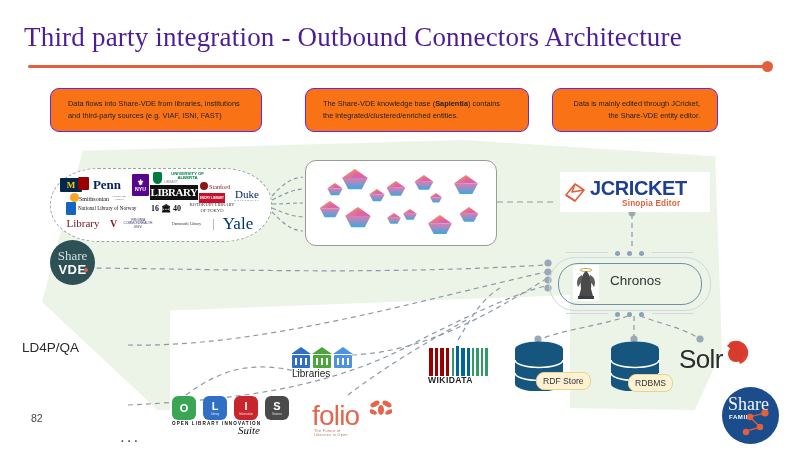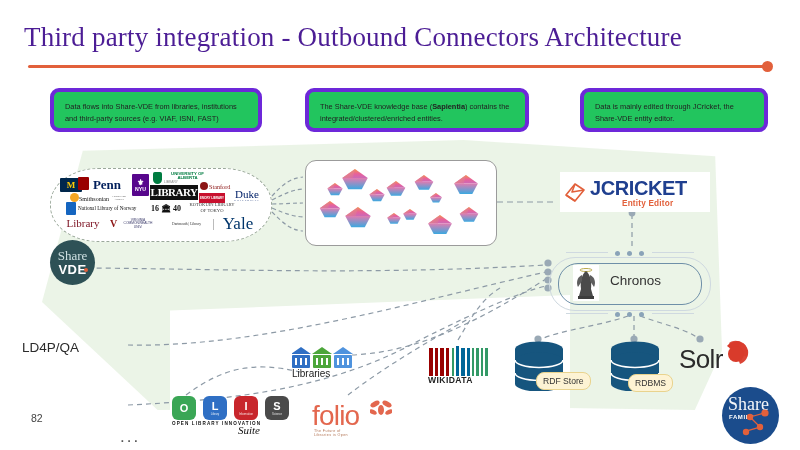--- a/index.html
+++ b/index.html
@@ -25,27 +25,27 @@
     clip-path:polygon(6% 4%, 62% 0%, 99% 6%, 100% 78%, 96% 100%, 70% 99%, 17% 100%, 0% 60%);
     opacity:.95;
   }
   .white-notch{
     position:absolute;left:170px;top:295px;width:400px;height:130px;background:#ffffff;
     clip-path:polygon(0% 12%, 100% 0%, 100% 100%, 0% 100%);
   }
 
   
   .callout{
-    position:absolute;background:#22c55e;border:4px solid #6d28d9;border-radius:9px;
-    color:#222;font-size:7.4px;line-height:1.62;padding:9px 11px;box-sizing:border-box;
+    position:absolute;background:#f97316;border:1px solid #6d28d9;border-radius:9px;
+    color:#222;font-size:7.4px;line-height:1.62;padding:9px 17px;box-sizing:border-box;
   }
   .callout b{font-weight:bold;}
   #callout-1{left:50px;top:88px;width:212px;height:44px;}
   #callout-2{left:305px;top:88px;width:224px;height:44px;}
-  #callout-3{left:580px;top:88px;width:188px;height:44px;}
+  #callout-3{left:552px;top:88px;width:166px;height:44px;text-align:right;}
 
   
   .cloud{
     position:absolute;left:50px;top:168px;width:220px;height:72px;
     border:1.4px dashed #9aa89a;border-radius:48px/36px;background:#fff;
   }
   .logo-wrap{position:absolute;left:52px;top:168px;width:216px;height:72px;}
   .lg{position:absolute;box-sizing:border-box;display:flex;align-items:center;justify-content:center;
      font-size:4.4px;line-height:1;overflow:hidden;text-align:center;}
   .lg-mich{left:8px;top:10px;width:22px;height:14px;background:#00274C;color:#FFCB05;
@@ -343,21 +343,21 @@
 
   <div class="jcricket">
     <svg class="jc-pencil" viewBox="0 0 24 24">
       <g fill="none" stroke="#E2603B" stroke-width="1.6" stroke-linejoin="round">
         <path d="M3 15 L12 4 L21 10 L12 21 Z"></path>
         <path d="M3 15 L12 21"></path>
         <path d="M12 4 L9 12 L21 10"></path>
       </g>
     </svg>
     <div class="jc-name">JCRICKET</div>
-    <div class="jc-sub">Entity Editor</div>
+    <div class="jc-sub">Sinopia Editor</div>
   </div>
 
   <div class="chron-line" id="chron-line-tl"></div>
   <div class="chron-line" id="chron-line-tr"></div>
   <div class="chron-line" id="chron-line-bl"></div>
   <div class="chron-line" id="chron-line-br"></div>
   <div class="chron-dots" id="chron-dots-top">
       <i></i>
       <i></i>
       <i></i>

